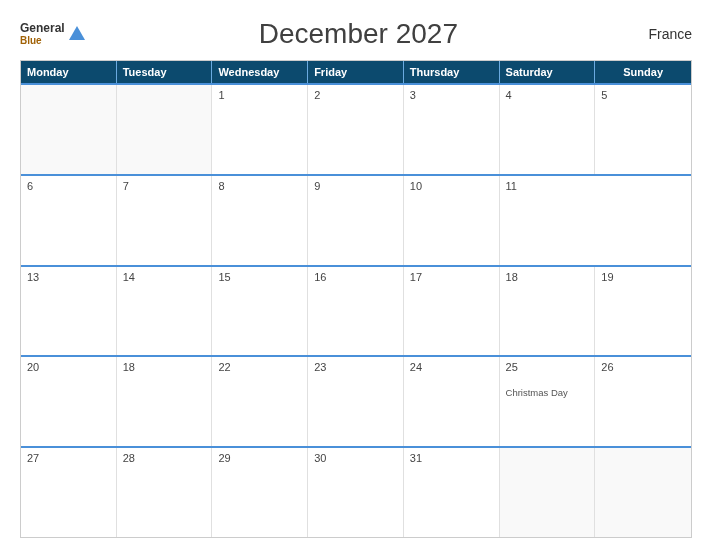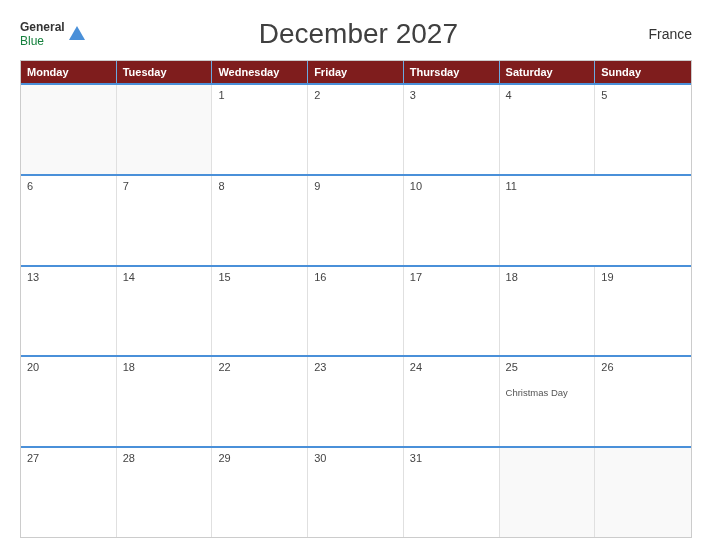--- a/index.html
+++ b/index.html
@@ -34,23 +34,23 @@
     .logo-text {
       display: flex;
       flex-direction: column;
     }
     .logo-general {
       font-size: 12px;
       font-weight: bold;
       color: #333;
     }
     .logo-blue {
-      font-size: 12px;
-      font-weight: normal;
-      color: #15803d;
+      font-size: 10px;
+      font-weight: bold;
+      color: #a16207;
     }
     .logo-triangle {
       width: 0;
       height: 0;
       border-left: 8px solid transparent;
       border-right: 8px solid transparent;
       border-bottom: 14px solid #4a90d9;
       margin-left: 4px;
       margin-top: -2px;
     }
@@ -68,32 +68,33 @@
     }
     .calendar {
       flex: 1;
       border: 1px solid #ccc;
       display: flex;
       flex-direction: column;
     }
     .cal-header-row {
       display: grid;
       grid-template-columns: repeat(7, 1fr);
-      background: #7f1d1d;
+      background: #0c4a6e;
     }
     .cal-header-cell {
       color: #fff;
       font-size: 11px;
       font-weight: bold;
       padding: 5px 6px;
       text-align: left;
       border-right: 1px solid #6aaae0;
     }
     .cal-header-cell:last-child {
       border-right: none;
+      text-align: center;
     }
     .cal-body {
       flex: 1;
       display: flex;
       flex-direction: column;
     }
     .cal-week {
       display: grid;
       grid-template-columns: repeat(7, 1fr);
       flex: 1;

